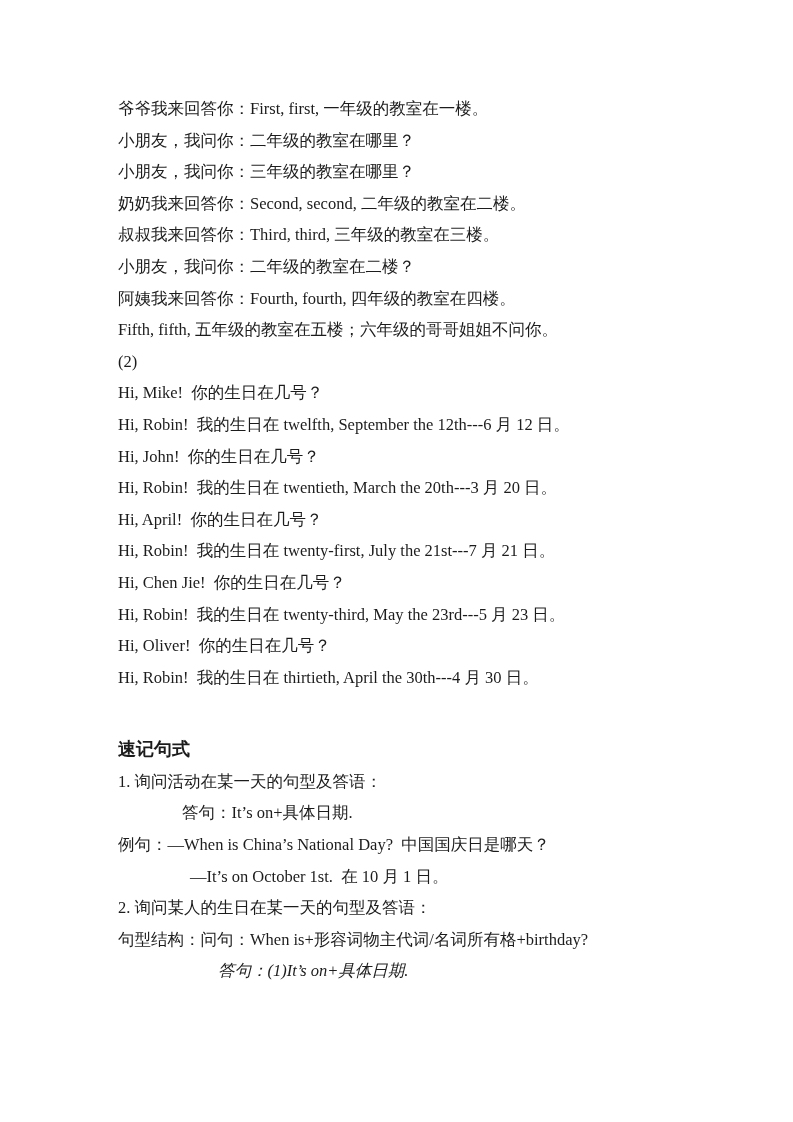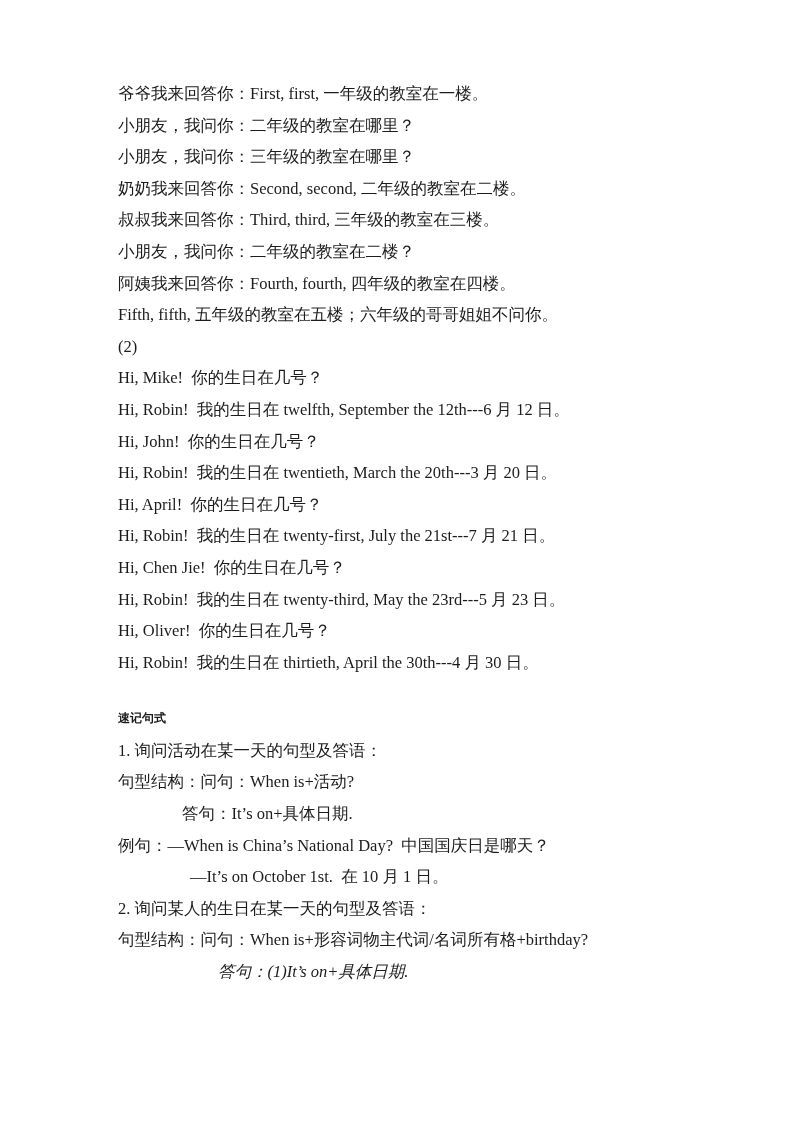--- a/index.html
+++ b/index.html
@@ -11,35 +11,35 @@
     width: 793px;
     height: 1122px;
     position: relative;
     overflow: hidden;
     font-family: "Liberation Serif", "DejaVu Serif", serif;
     color: #1c1c1c;
   }
   .doc {
     position: absolute;
     left: 118px;
-    top: 78px;
+    top: 93px;
     width: 562px;
     font-size: 16.5px;
     line-height: 31.6px;
   }
   .line {
     white-space: pre-wrap;
     min-height: 31.6px;
   }
   .heading {
     font-family: "Liberation Sans", "DejaVu Sans", sans-serif;
     font-weight: 700;
-    font-size: 12px;
+    font-size: 18px;
     line-height: 31.6px;
-    margin: 25px 0 0 0;
+    margin: 41px 0 0 0;
   }
   .ind-a { padding-left: 64px; }
   .ind-b { padding-left: 72px; }
   .ind-c { padding-left: 100px; font-style: italic; }
 </style>
 </head>
 <body>
 
 <div class="doc">
 
@@ -59,21 +59,20 @@
   <div class="line">Hi, April!  你的生日在几号？</div>
   <div class="line">Hi, Robin!  我的生日在 twenty-first, July the 21st---7 月 21 日。</div>
   <div class="line">Hi, Chen Jie!  你的生日在几号？</div>
   <div class="line">Hi, Robin!  我的生日在 twenty-third, May the 23rd---5 月 23 日。</div>
   <div class="line">Hi, Oliver!  你的生日在几号？</div>
   <div class="line">Hi, Robin!  我的生日在 thirtieth, April the 30th---4 月 30 日。</div>
 
   <div class="heading">速记句式</div>
 
   <div class="line">1. 询问活动在某一天的句型及答语：</div>
-  <div class="line">句型结构：问句：When is+活动?</div>
   <div class="line ind-a">答句：It’s on+具体日期.</div>
   <div class="line">例句：—When is China’s National Day?  中国国庆日是哪天？</div>
   <div class="line ind-b">—It’s on October 1st.  在 10 月 1 日。</div>
   <div class="line">2. 询问某人的生日在某一天的句型及答语：</div>
   <div class="line">句型结构：问句：When is+形容词物主代词/名词所有格+birthday?</div>
   <div class="line ind-c">答句：(1)It’s on+具体日期.</div>
 
 </div>
 
 </body></html>

